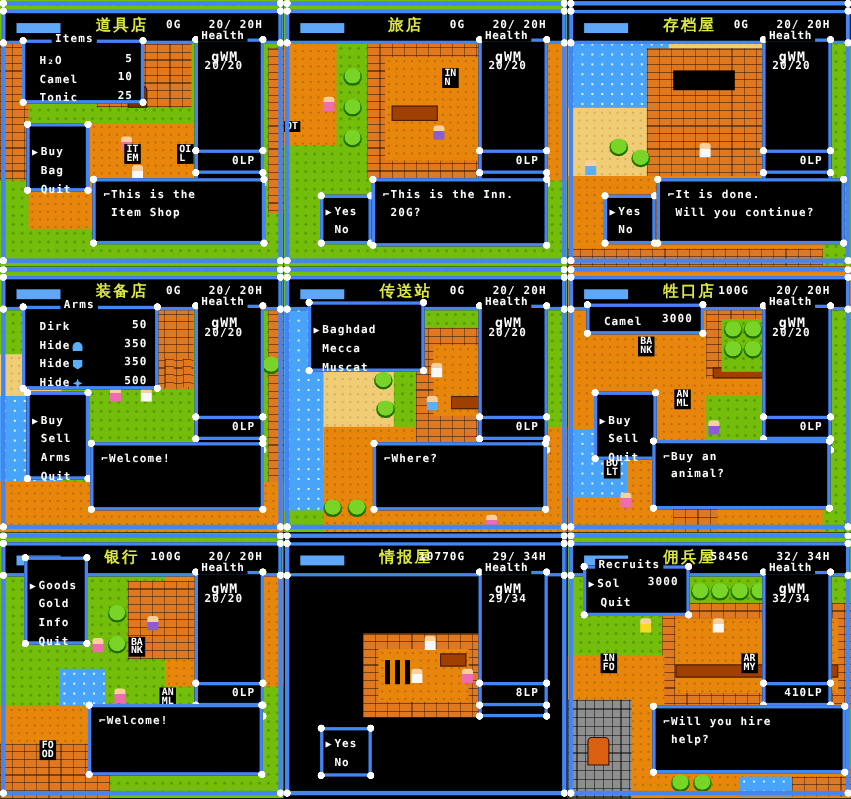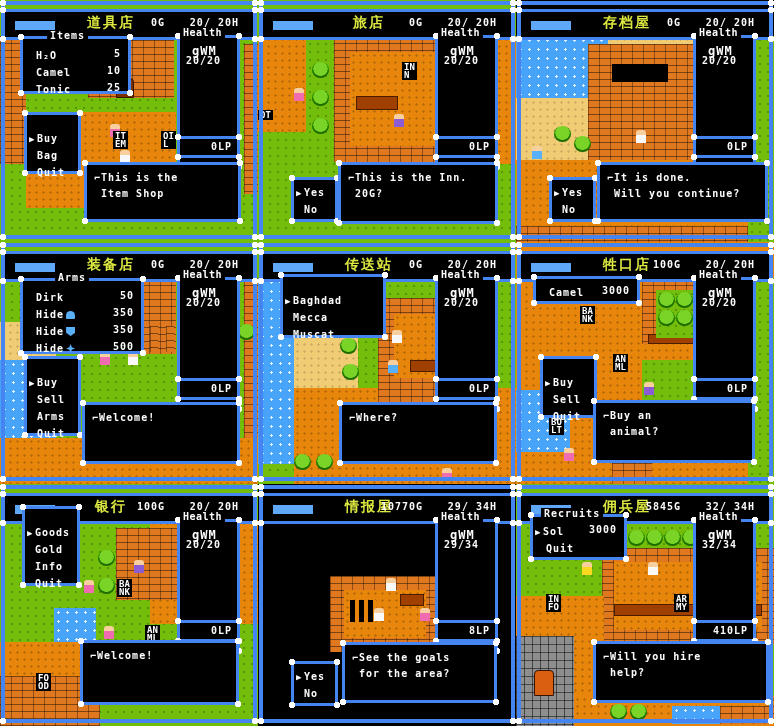--- a/index.html
+++ b/index.html
@@ -411,24 +411,20 @@
     </div>
     <div class="sidebar box">
       <div class="who">gWM</div>
       <div class="hpv">29/34</div>
     </div>
     <div class="healthtag">Health</div>
     <div class="lpband box"><span>8LP</span></div>
     <div class="yn box ynbox" style="left:33px;top:177px;width:47px;height:45px">
       <div class="mrow on"><span class="cur">▶</span><span>Yes</span></div>
       <div class="mrow"><span>No</span></div>
-    </div>
-    <div class="dialog box" style="left:84px;top:158px;width:155px;height:61px">
-      <div class="dline">⌐See the goals</div>
-      <div class="dline"> for the area?</div>
     </div>
   </div>
 
   <div class="panel">
     <div class="map">
       <div class="g" style="inset:0"></div>
       <div class="bk" style="left:86px;top:64px;width:172px;height:96px"></div>
       <div class="o" style="left:98px;top:78px;width:148px;height:68px"></div>
       <div class="tbl" style="left:98px;top:120px;width:148px;height:12px"></div>
       <div class="tr" style="left:112px;top:46px"></div>

